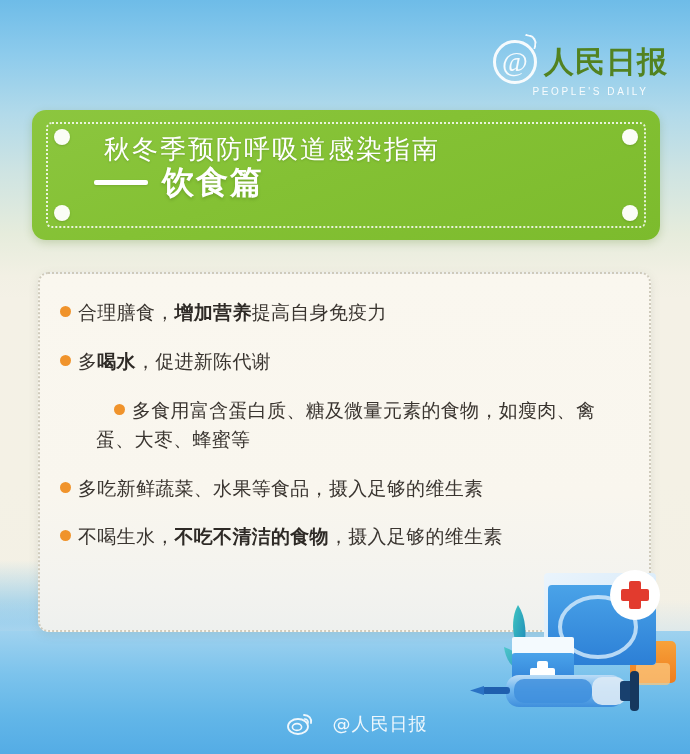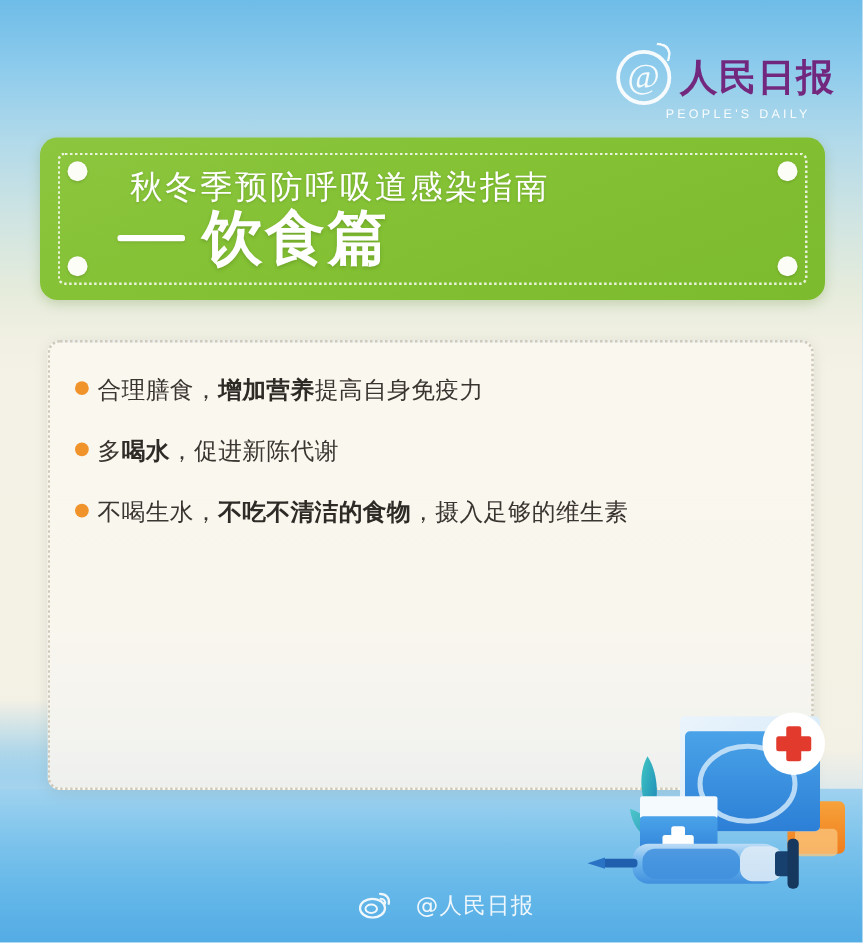--- a/index.html
+++ b/index.html
@@ -57,21 +57,21 @@
     font-family:"Liberation Serif",serif;
     position:relative;
   }
   .logo-at::after {
     content:""; position:absolute; right:-3px; top:-8px;
     width:11px; height:11px;
     border-right:2.5px solid #ffffff; border-top:2.5px solid #ffffff;
     border-radius:0 9px 0 0; transform:rotate(12deg);
   }
   .logo-cn {
-    font-size:30px; font-weight:bold; color:#701a75; letter-spacing:1px;
+    font-size:30px; font-weight:bold; color:#4d7c0f; letter-spacing:1px;
     font-family:"DejaVu Sans","Liberation Sans",sans-serif;
   }
   .logo-en {
     font-size:10px; letter-spacing:2.6px; color:#ffffff;
     margin-top:2px; margin-left:20px;
   }
 
   
   .banner {
     position:absolute; left:32px; top:110px;
@@ -102,21 +102,21 @@
   }
   .banner-sub {
     position:absolute; left:62px; top:56px;
     display:flex; align-items:center; gap:14px;
   }
   .sub-dash {
     display:block; width:54px; height:5px; background:#ffffff; border-radius:2px;
     box-shadow:0 1px 2px rgba(70,110,25,.25);
   }
   .sub-text {
-    font-size:48px; font-weight:bold; color:#ffffff; letter-spacing:2px;
+    font-size:32px; font-weight:bold; color:#ffffff; letter-spacing:2px;
     line-height:1; font-family:"DejaVu Sans","Liberation Sans",sans-serif;
     text-shadow:0 2px 3px rgba(70,110,25,.32);
   }
 
   
   .card {
     position:absolute; left:38px; top:272px;
     width:613px; height:360px;
     background:linear-gradient(180deg,#faf7ef 0%, #f9f6ee 62%, #f3f3ef 88%, #eef0ee 100%);
     border:2px dotted #cfcabb;
@@ -191,20 +191,22 @@
     <div class="banner-sub">
       <span class="sub-dash"></span>
       <span class="sub-text">饮食篇</span>
     </div>
   </div>
 
   <div class="card">
     <div id="tips-list">
         <p class="item"><span class="bullet-inline" style="background: rgb(240, 147, 43);"></span><span>合理膳食，</span><b>增加营养</b><span>提高自身免疫力</span></p>
         <p class="item"><span class="bullet-inline" style="background: rgb(240, 147, 43);"></span><span>多</span><b>喝水</b><span>，促进新陈代谢</span></p>
+        <p class="item wrap"><span class="bullet-inline" style="background: rgb(240, 147, 43);"></span><span>多食用富含蛋白质、糖及微量元素的食物，如瘦肉、禽蛋、大枣、蜂蜜等</span></p>
+        <p class="item"><span class="bullet-inline" style="background: rgb(240, 147, 43);"></span><span>多吃新鲜蔬菜、水果等食品，摄入足够的维生素</span></p>
         <p class="item"><span class="bullet-inline" style="background: rgb(240, 147, 43);"></span><span>不喝生水，</span><b>不吃不清洁的食物</b><span>，摄入足够的维生素</span></p>
       </div>
   </div>
 
   <div class="illo">
     <svg width="220" height="170" viewBox="0 0 220 170" xmlns="http://www.w3.org/2000/svg">
       <defs>
         <linearGradient id="gCard" x1="0" y1="0" x2="0" y2="1">
           <stop offset="0" stop-color="#4aa3e8"></stop>
             <stop offset="1" stop-color="#2c7fd6"></stop>

